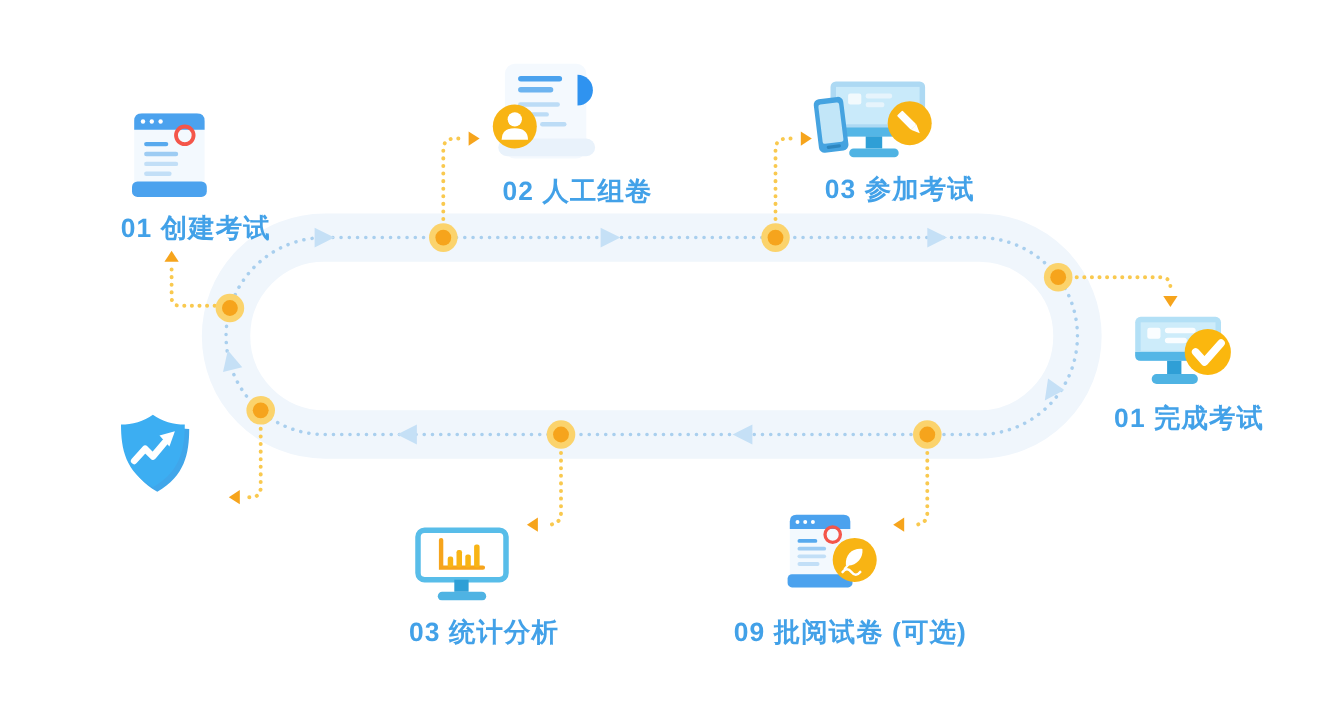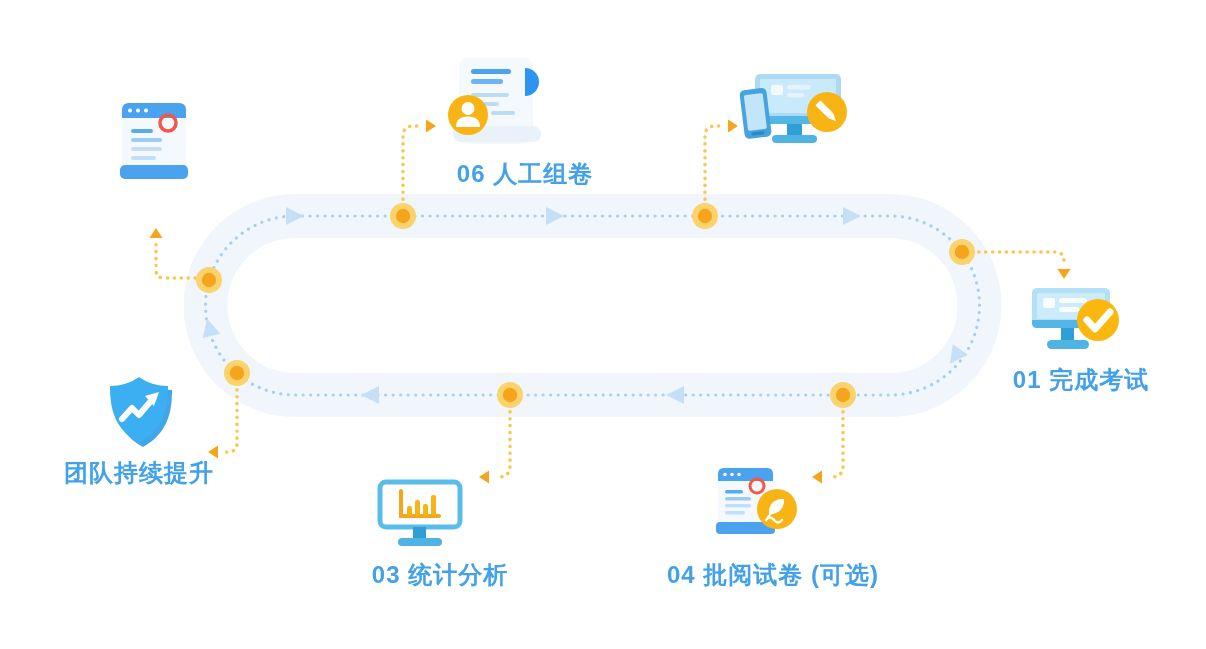--- a/index.html
+++ b/index.html
@@ -87,37 +87,38 @@
     <circle cx="10" cy="7.5" r="2" fill="#fff"></circle>
       <circle cx="18" cy="7.5" r="2" fill="#fff"></circle>
       <circle cx="26" cy="7.5" r="2" fill="#fff"></circle>
     <circle cx="48" cy="20" r="8" fill="none" stroke="#f4564a" stroke-width="3.5"></circle>
     <rect x="11" y="26" width="22" height="4" rx="2" fill="#58aaee"></rect>
     <rect x="11" y="35" width="31" height="4" rx="2" fill="#9dccf3"></rect>
     <rect x="11" y="44" width="31" height="4" rx="2" fill="#c2dff7"></rect>
     <rect x="11" y="53" width="25" height="4" rx="2" fill="#c2dff7"></rect>
     <rect x="0" y="62" width="68" height="14" rx="5" fill="#4ba2ee"></rect>
   </svg>
+  <div class="lbl" style="left:58px;top:191px">01 创建考试</div>
 
   <svg width="114" height="96" viewBox="0 0 114 96" style="left:443px;top:56px">
     <rect x="16" y="2" width="74" height="86" rx="9" fill="#f4f9fe"></rect>
     <path d="M82 12 A14 14 0 0 1 82 40 Z" fill="#2f93f0"></path>
     <rect x="28" y="13" width="40" height="5" rx="2.5" fill="#4ba2ee"></rect>
     <rect x="28" y="23" width="32" height="5" rx="2.5" fill="#6db4f0"></rect>
     <rect x="28" y="37" width="38" height="4" rx="2" fill="#bcdcf6"></rect>
     <rect x="28" y="46" width="28" height="4" rx="2" fill="#bcdcf6"></rect>
     <rect x="48" y="55" width="24" height="4" rx="2" fill="#bcdcf6"></rect>
     <rect x="10" y="70" width="88" height="16" rx="8" fill="#e9f2fb"></rect>
     <g>
       <circle cx="25" cy="59" r="20" fill="#f8b414"></circle>
       <circle cx="25" cy="52.5" r="6.5" fill="#fff"></circle>
       <path d="M13 71 Q13 60.5 25 60.5 Q37 60.5 37 71 Z" fill="#fff"></path>
     </g>
   </svg>
-  <div class="lbl" style="left:405px;top:158px">06 人工组卷</div>
+  <div class="lbl" style="left:405px;top:158px">02 人工组卷</div>
 
   <svg width="116" height="74" viewBox="0 0 116 74" style="left:736px;top:72px">
     <rect x="19" y="2" width="86" height="50" rx="5" fill="#add9f3"></rect>
     <rect x="24" y="7" width="76" height="34" fill="#c9eafa"></rect>
     <path d="M19 44 H105 V47 Q105 52 100 52 H24 Q19 52 19 47 Z" fill="#54b6e6"></path>
     <rect x="35" y="13" width="12" height="10" rx="2" fill="#f2fafd"></rect>
     <rect x="51" y="13" width="24" height="4.5" rx="2" fill="#e6f4fc"></rect>
     <rect x="51" y="21" width="17" height="4.5" rx="2" fill="#e6f4fc"></rect>
     <rect x="51" y="52" width="15" height="11" fill="#2f9fd6"></rect>
     <rect x="36" y="63" width="45" height="8" rx="4" fill="#4fb3e3"></rect>
@@ -127,20 +128,21 @@
       <rect x="13" y="60" width="13" height="3" rx="1.5" fill="#2d86bf"></rect>
     </g>
     <g>
       <circle cx="91" cy="40" r="20" fill="#f8b414"></circle>
       <g transform="rotate(-45 91 40)">
         <rect x="87.5" y="27" width="7" height="18" rx="1" fill="#fff"></rect>
         <polygon points="87.5,45 94.5,45 91,53" fill="#fff"></polygon>
       </g>
     </g>
   </svg>
+  <div class="lbl" style="left:698px;top:156px">03 参加考试</div>
 
   <svg width="100" height="70" viewBox="0 0 100 70" style="left:1026px;top:284px">
     <rect x="6" y="4" width="78" height="40" rx="5" fill="#b3e0f6"></rect>
     <rect x="11" y="9" width="68" height="26" fill="#cdecfa"></rect>
     <path d="M6 36 H84 V39 Q84 44 79 44 H11 Q6 44 6 39 Z" fill="#54b6e6"></path>
     <rect x="17" y="14" width="12" height="10" rx="2" fill="#ffffff" opacity="0.9"></rect>
     <rect x="33" y="14" width="28" height="5" rx="2.5" fill="#ffffff" opacity="0.9"></rect>
     <rect x="33" y="23" width="20" height="5" rx="2.5" fill="#ffffff" opacity="0.9"></rect>
     <rect x="35" y="44" width="13" height="12" fill="#2f9fd6"></rect>
     <rect x="21" y="56" width="42" height="9" rx="4.5" fill="#4fb3e3"></rect>
@@ -163,21 +165,21 @@
     <rect x="13" y="42" width="26" height="3.5" rx="1.75" fill="#c2dff7"></rect>
     <rect x="13" y="49" width="20" height="3.5" rx="1.75" fill="#c2dff7"></rect>
     <rect x="4" y="60" width="59" height="12" rx="4" fill="#4ba2ee"></rect>
     <g>
       <circle cx="65" cy="47" r="20" fill="#f8b414"></circle>
       <path d="M57 52 C56 42 63 36 72 37 C73 45 67 52 59 52 Z" fill="#fff"></path>
       <path d="M56 55 L63 47" stroke="#fff" stroke-width="2" stroke-linecap="round"></path>
       <path d="M54 58 q4 -5 8 0 q4 5 8 0" fill="none" stroke="#fff" stroke-width="2.4" stroke-linecap="round"></path>
     </g>
   </svg>
-  <div class="lbl" style="left:653px;top:559px">04 批阅试卷 (可选)</div>
+  <div class="lbl" style="left:653px;top:559px">09 批阅试卷 (可选)</div>
 
   <svg width="92" height="68" viewBox="0 0 92 68" style="left:376px;top:478px">
     <rect x="4" y="4" width="80" height="45" rx="6" fill="#ffffff" stroke="#58bde9" stroke-width="5"></rect>
     <g>
       <path d="M25 13 V38 H63" fill="none" stroke="#f6a41c" stroke-width="4" stroke-linecap="round"></path>
       <rect x="31" y="28" width="5" height="10" rx="2" fill="#f8b414"></rect>
       <rect x="39" y="22" width="5" height="16" rx="2" fill="#f8b414"></rect>
       <rect x="47" y="26" width="5" height="12" rx="2" fill="#f8b414"></rect>
       <rect x="55" y="17" width="5" height="21" rx="2" fill="#f8b414"></rect>
     </g>
@@ -185,15 +187,14 @@
     <rect x="22" y="60" width="44" height="8" rx="4" fill="#4fb3e3"></rect>
   </svg>
   <div class="lbl" style="left:320px;top:559px">03 统计分析</div>
 
   <svg width="80" height="80" viewBox="0 0 80 80" style="left:99px;top:372px">
     <path d="M40 5 C48 11 59 14 69 14 C69 36 65 57 40 71 C15 57 11 36 11 14 C21 14 32 11 40 5 Z" transform="translate(4,4)" fill="#1f97e6" opacity="0.85"></path>
     <path d="M40 5 C48 11 59 14 69 14 C69 36 65 57 40 71 C15 57 11 36 11 14 C21 14 32 11 40 5 Z" fill="#3caef2"></path>
     <path d="M23 47 L33 36 L40 43 L51 30" fill="none" stroke="#fff" stroke-width="6" stroke-linecap="round" stroke-linejoin="round"></path>
     <polygon points="46,24 60,20 55,34" fill="#fff"></polygon>
   </svg>
-  <div class="lbl" style="left:19px;top:457px">团队持续提升</div>
 
 </div>
 
 </body></html>

